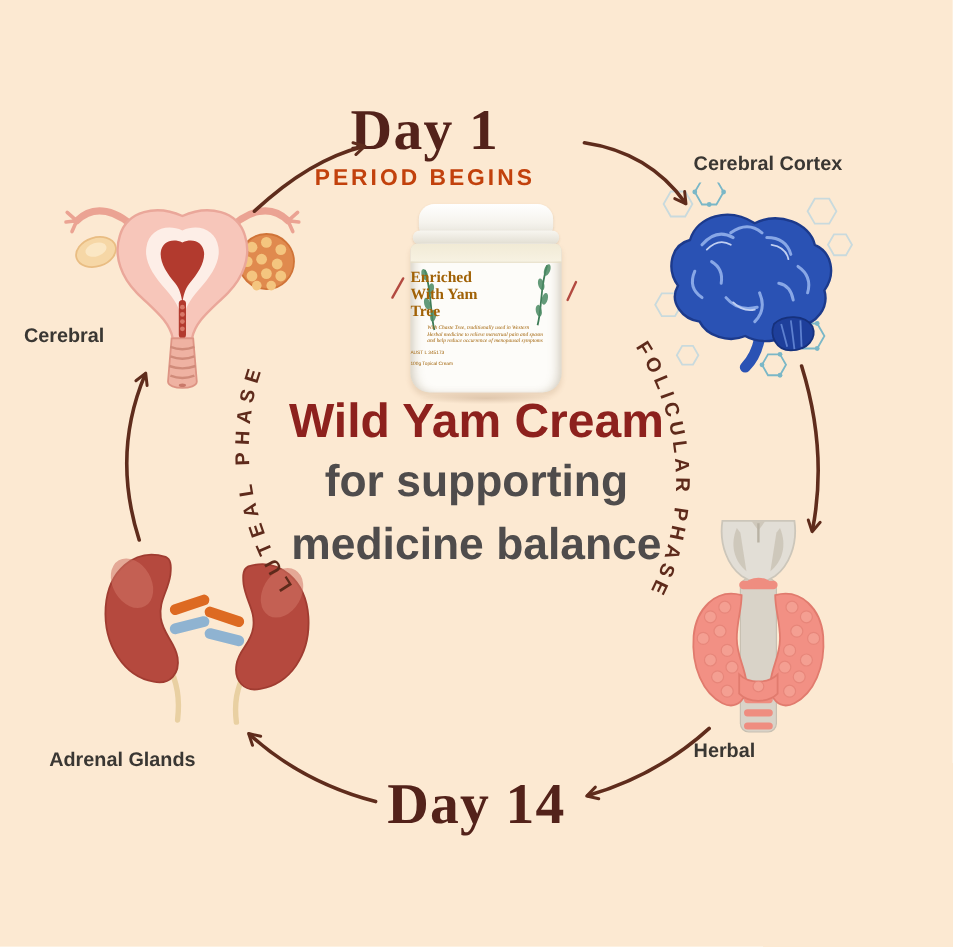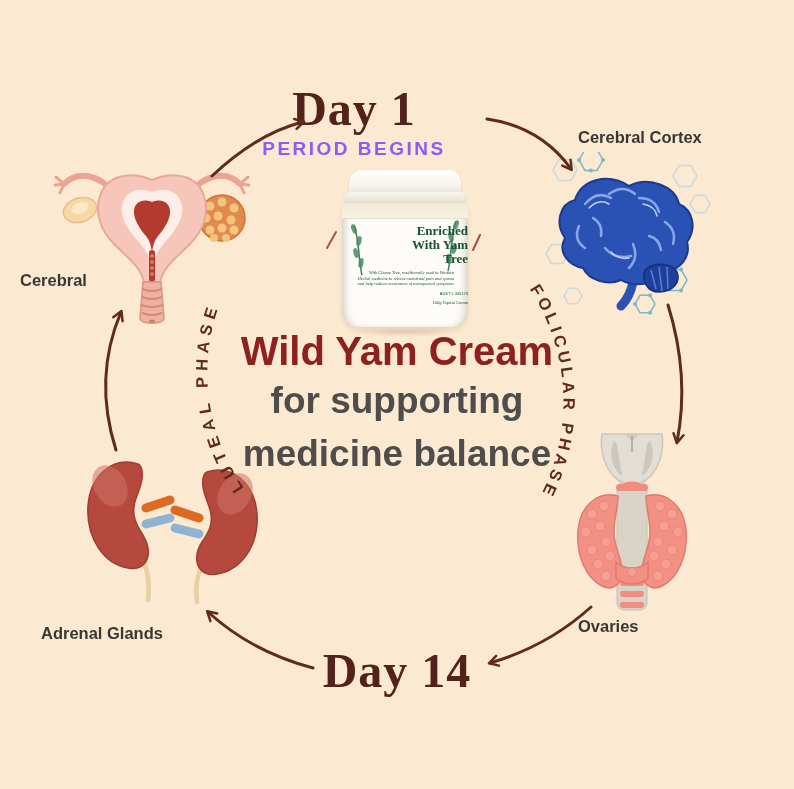--- a/index.html
+++ b/index.html
@@ -9,21 +9,21 @@
     font-family:"Liberation Sans",sans-serif;
   }
   
   .day-block{position:absolute;text-align:center;color:#53221a;}
   .day-title{
     font-family:"Liberation Serif",serif;font-weight:bold;
     font-size:48px;line-height:46px;margin:0;letter-spacing:1px;
   }
   .day-sub{
     font-size:19px;font-weight:bold;letter-spacing:2.5px;
-    color:#8b5cf6;margin:6px 0 0 0;
+    color:#c2410c;margin:6px 0 0 0;
   }
   #day1{left:0;top:86px;width:708px;}
   #day14{left:0;top:648px;width:794px;}
   
   .center-text{position:absolute;left:0;top:328px;width:794px;text-align:center;}
   .center-text p{margin:0;font-weight:bold;}
   .ct1{font-size:40px;line-height:46px;color:#8d211d;}
   .ct2,.ct3{font-size:37px;line-height:53px;color:#4f4c4c;}
   
   .organ-label{
@@ -59,21 +59,21 @@
     border-radius:6px;box-shadow:0 1px 2px rgba(120,90,60,.2);
   }
   .jar-body{
     position:absolute;left:2px;top:33px;width:126px;height:124px;
     background:#fdfcf9;border-radius:6px 6px 16px 16px;overflow:hidden;
     box-shadow:inset 7px 0 9px -5px rgba(150,135,105,.45),
                inset -7px 0 9px -5px rgba(150,135,105,.45),
                0 3px 4px rgba(140,100,60,.15);
   }
   .jar-cream{height:15px;background:linear-gradient(#f1ead5,#f7f2e2);border-bottom:1px solid #e6dec6;}
-  .jar-label{position:relative;text-align:right;color:#14532d;padding-top:5px;}
+  .jar-label{position:relative;text-align:left;color:#a16207;padding-top:5px;}
   .jar-name{font-family:"Liberation Serif",serif;font-weight:bold;font-size:13px;line-height:14px;margin:0;}
   .jar-desc{font-family:"Liberation Serif",serif;font-style:italic;font-size:4.5px;line-height:5.5px;margin:4px 14px 0;}
   .jar-meta{font-size:4px;line-height:5px;margin:4px 0 0;}
   .sprig{position:absolute;}
   .sprig-left{left:5px;top:14px;}
   .sprig-right{right:5px;top:10px;transform:scaleX(-1);}
   
   #overlay{position:absolute;left:0;top:0;pointer-events:none;}
   .phase-text{
     font-family:"Liberation Sans",sans-serif;font-weight:bold;
@@ -299,21 +299,21 @@
     <p class="ct2">for supporting</p>
     <p class="ct3">medicine balance</p>
   </div>
 
   <div id="day14" class="day-block">
     <p class="day-title">Day 14</p>
   </div>
 
   <div class="organ-label lbl-ovaries">Cerebral</div>
   <div class="organ-label lbl-cerebral">Cerebral Cortex</div>
-  <div class="organ-label lbl-thyroid">Ovaries</div>
+  <div class="organ-label lbl-thyroid">Herbal</div>
   <div class="organ-label lbl-adrenal">Adrenal Glands</div>
 
   <svg id="overlay" width="794" height="789" viewBox="0 0 794 789">
     <defs>
       <marker id="arrowhead" viewBox="0 0 12 12" refX="9" refY="6" markerWidth="4.5" markerHeight="4.5" orient="auto-start-reverse">
         <path d="M2,1.5 L10,6 L2,10.5" fill="none" stroke="#5f2c1c" stroke-width="2.2" stroke-linecap="round" stroke-linejoin="round"></path>
       </marker>
       <path id="phase-right-path" d="M524,281 A205,205 0 0 1 536,504" fill="none"></path>
       <path id="phase-left-path" d="M247,492 A200,200 0 0 1 221,300" fill="none"></path>
     </defs>

